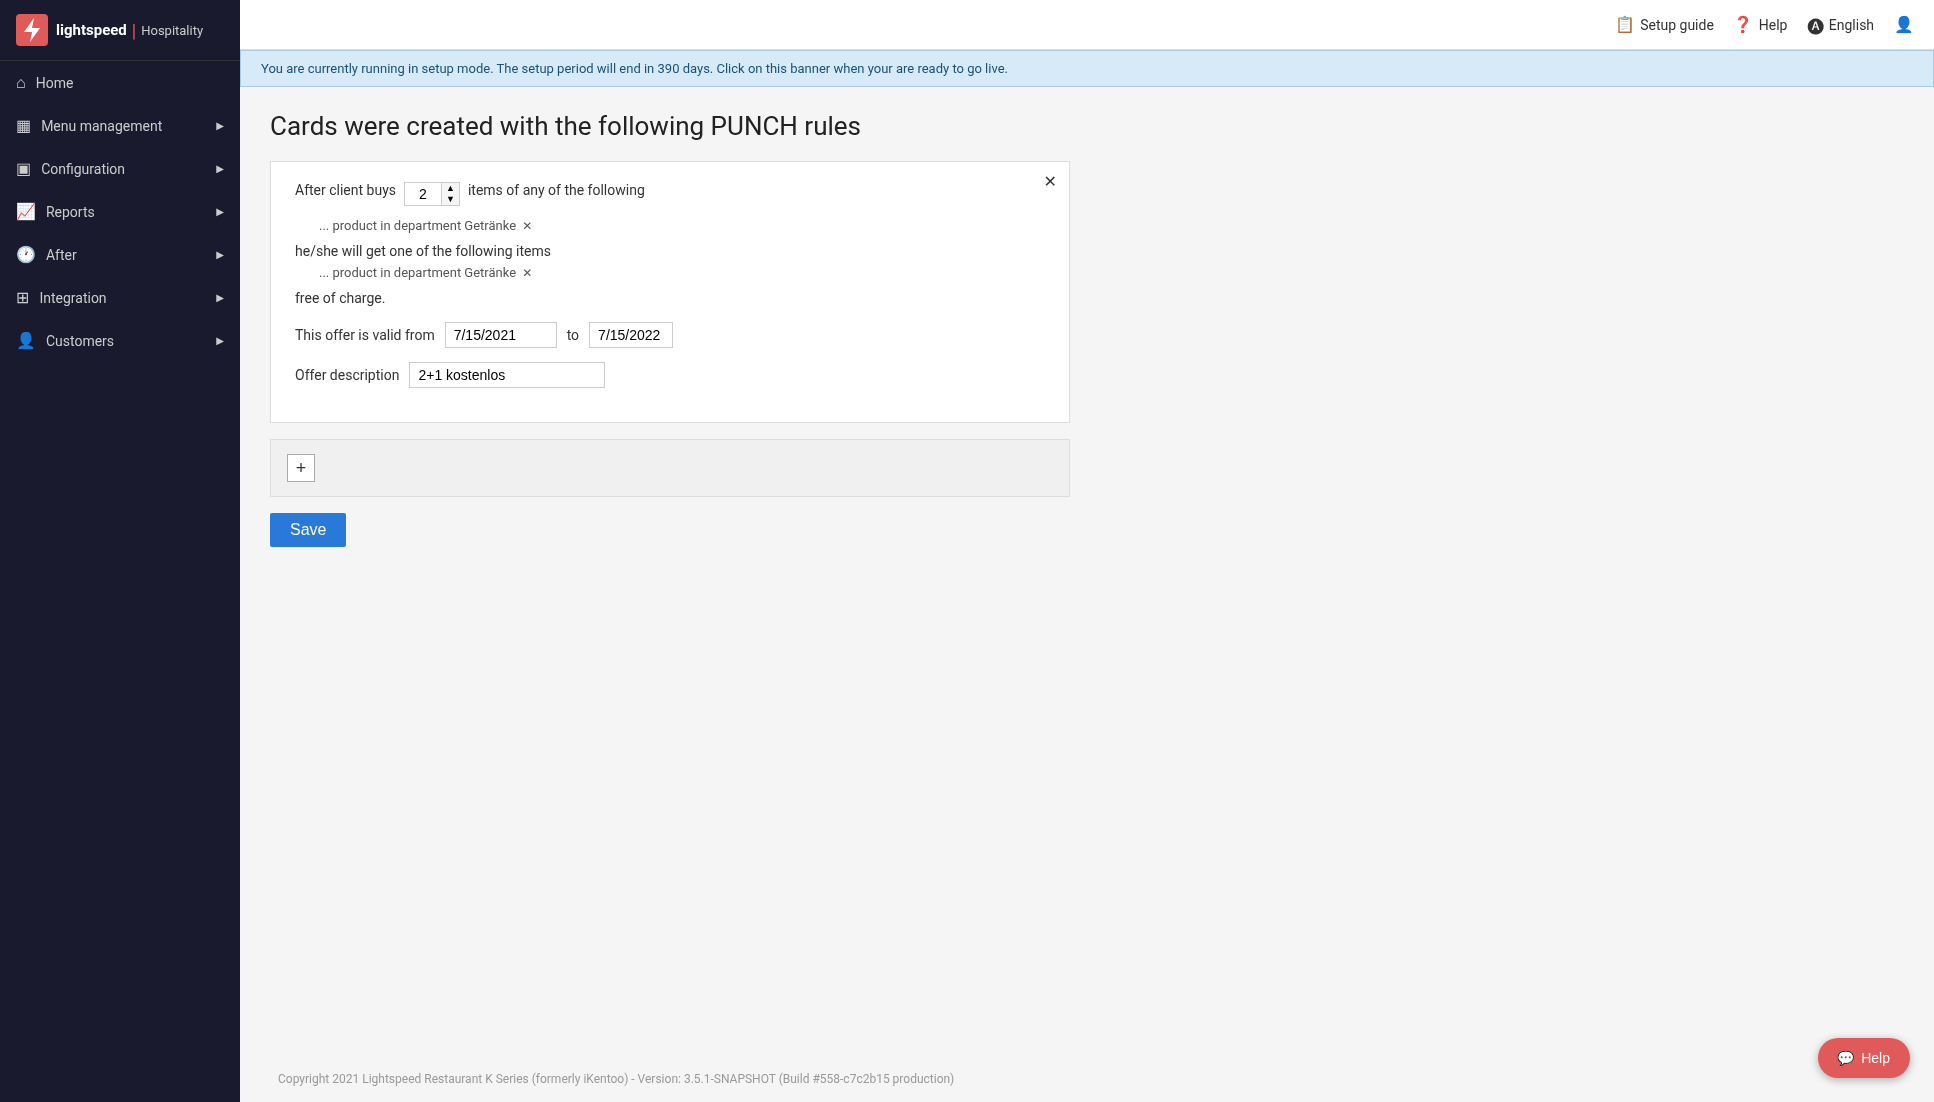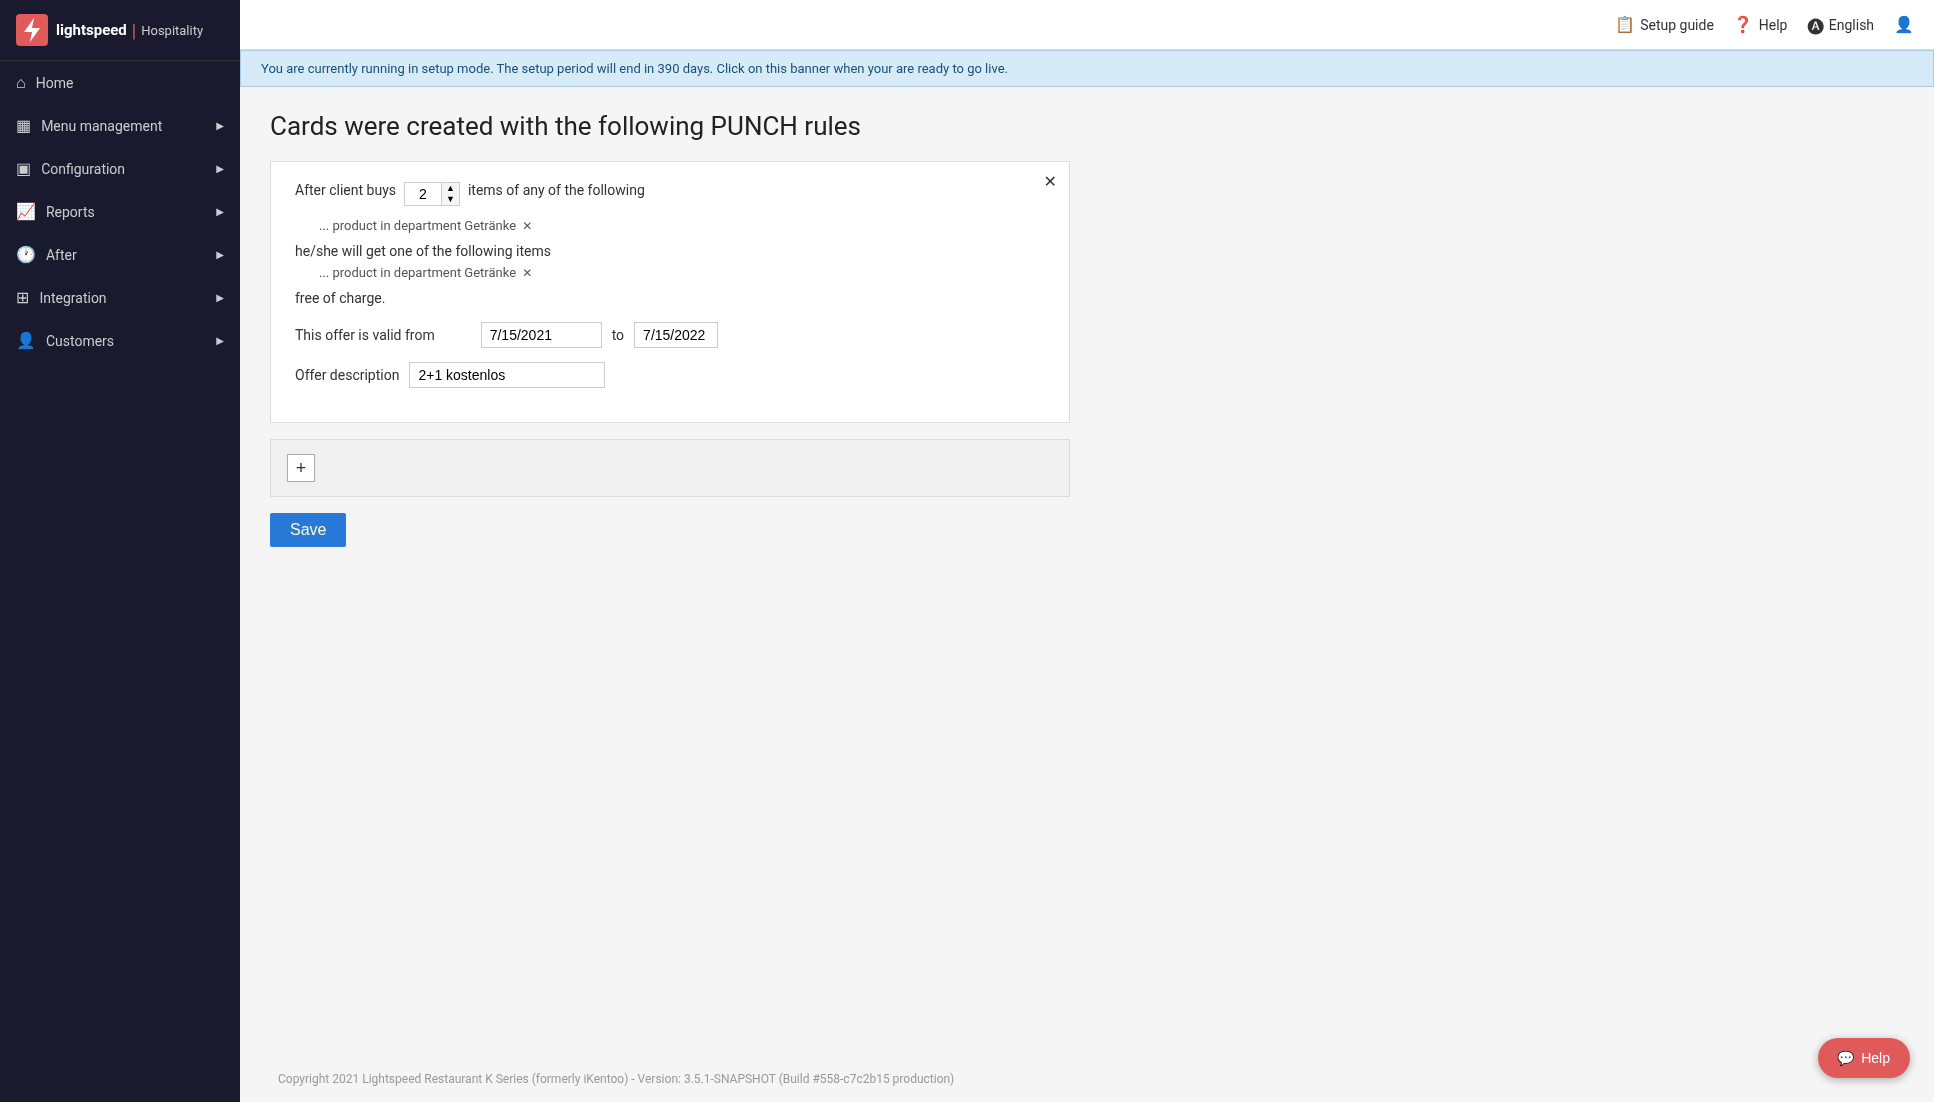--- a/index.html
+++ b/index.html
@@ -356,21 +356,21 @@
 
       <div class="sub-item">
         <span>... product in department Getränke</span>
         <span class="remove-tag">✕</span>
       </div>
 
       <div class="free-of-charge">free of charge.</div>
 
       <div class="form-row">
         <label>This offer is valid from</label>
-        <input type="text" style="width: 121px; margin-left: 36px;" value="7/15/2021">
+        <input type="text" style="width: 112px;" value="7/15/2021">
         <label>to</label>
         <input type="text" style="width: 84px;" value="7/15/2022">
       </div>
 
       <div class="form-row">
         <label>Offer description</label>
         <input type="text" style="width: 196px;" value="2+1 kostenlos">
       </div>
     </div>
 

